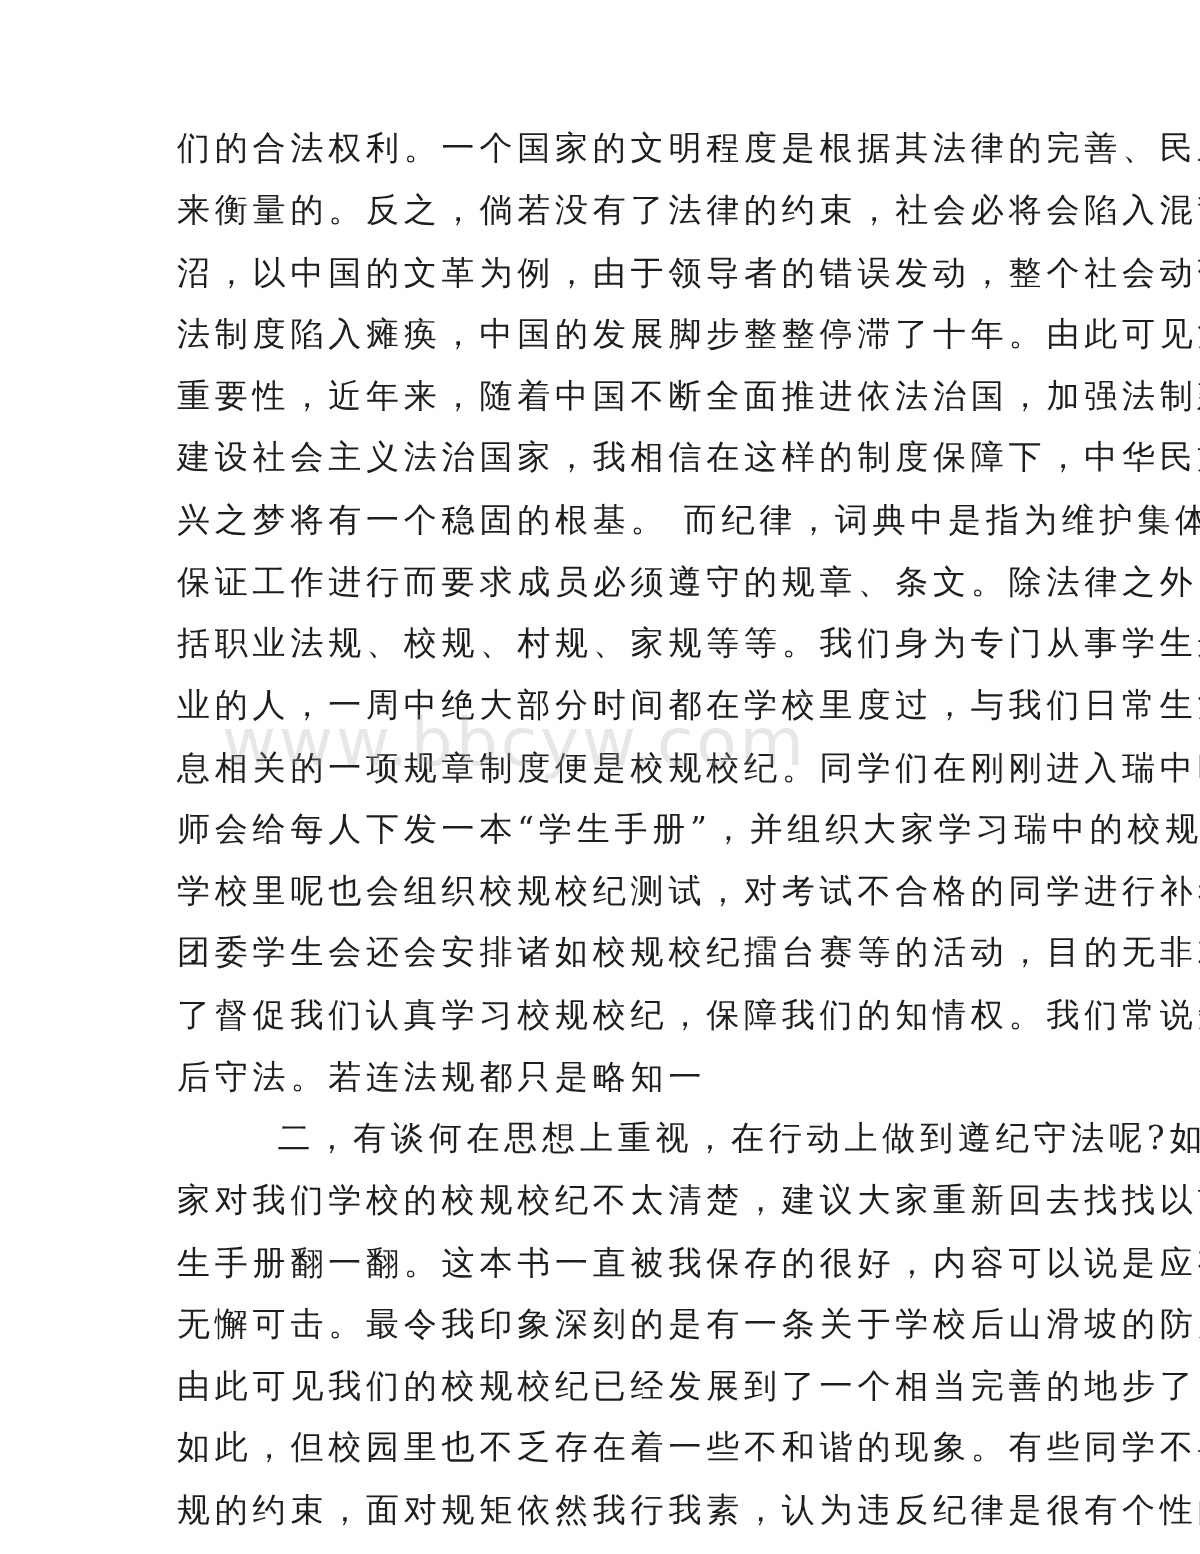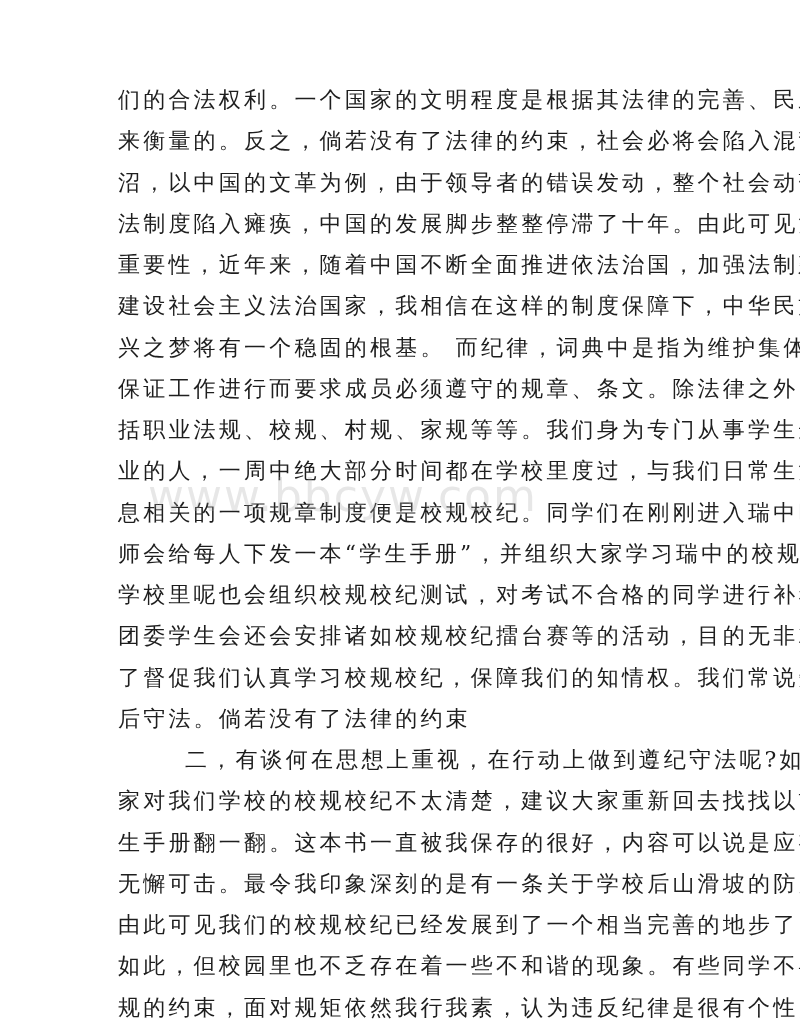--- a/index.html
+++ b/index.html
@@ -67,21 +67,21 @@
     <div class="line">建设社会主义法治国家，我相信在这样的制度保障下，中华民族的复</div>
     <div class="line">兴之梦将有一个稳固的根基。 而纪律，词典中是指为维护集体利益并</div>
     <div class="line">保证工作进行而要求成员必须遵守的规章、条文。除法律之外，还包</div>
     <div class="line">括职业法规、校规、村规、家规等等。我们身为专门从事学生这个职</div>
     <div class="line">业的人，一周中绝大部分时间都在学校里度过，与我们日常生活最息</div>
     <div class="line">息相关的一项规章制度便是校规校纪。同学们在刚刚进入瑞中时，老</div>
     <div class="line">师会给每人下发一本“学生手册”，并组织大家学习瑞中的校规校纪。</div>
     <div class="line">学校里呢也会组织校规校纪测试，对考试不合格的同学进行补考处理，</div>
     <div class="line">团委学生会还会安排诸如校规校纪擂台赛等的活动，目的无非就是为</div>
     <div class="line">了督促我们认真学习校规校纪，保障我们的知情权。我们常说知法然</div>
-    <div class="line">后守法。倘若没有了法律的约束</div>
+    <div class="line">后守法。若连法规都只是略知一</div>
     <div class="line indent">二，有谈何在思想上重视，在行动上做到遵纪守法呢?如果大</div>
     <div class="line">家对我们学校的校规校纪不太清楚，建议大家重新回去找找以前的学</div>
     <div class="line">生手册翻一翻。这本书一直被我保存的很好，内容可以说是应有尽有</div>
     <div class="line">无懈可击。最令我印象深刻的是有一条关于学校后山滑坡的防灾预案，</div>
     <div class="line">由此可见我们的校规校纪已经发展到了一个相当完善的地步了。 尽管</div>
     <div class="line">如此，但校园里也不乏存在着一些不和谐的现象。有些同学不喜欢校</div>
     <div class="line">规的约束，面对规矩依然我行我素，认为违反纪律是很有个性的表现。</div>
     <div class="line">有的同学常常抱怨校规这也不好，那也不好，总觉得生活得很不自由，</div>
   </div>
 

